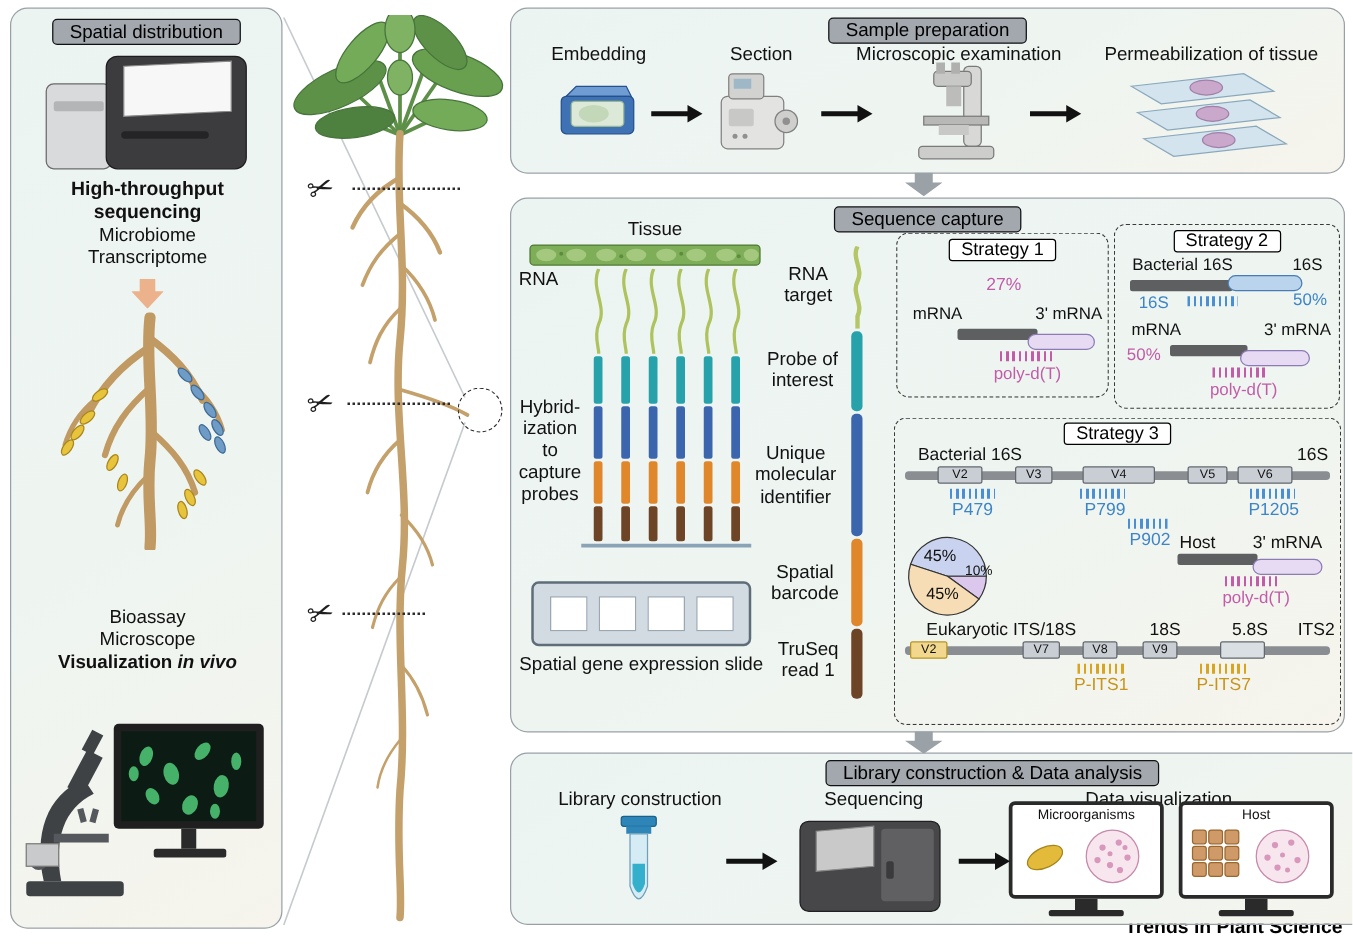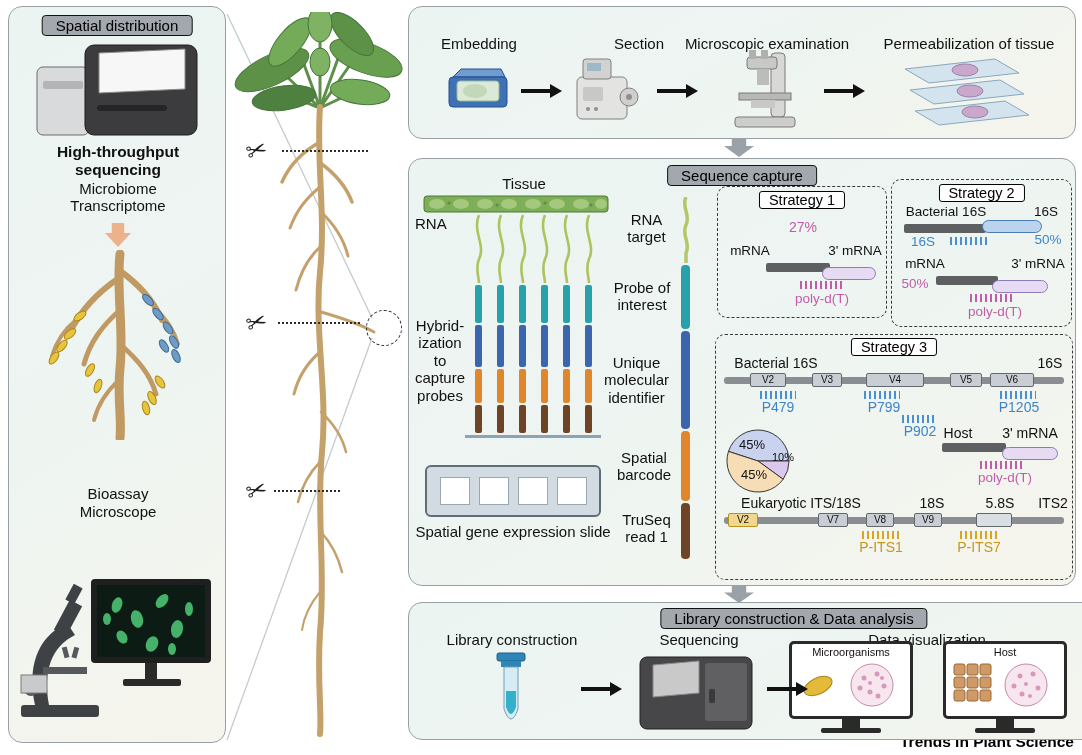--- a/index.html
+++ b/index.html
@@ -99,20 +99,24 @@
         <ellipse cx="134" cy="64" rx="7" ry="3.4" transform="rotate(50 134 64)"></ellipse>
         <ellipse cx="144" cy="78" rx="7" ry="3.4" transform="rotate(55 144 78)"></ellipse>
         <ellipse cx="150" cy="92" rx="7" ry="3.4" transform="rotate(60 150 92)"></ellipse>
         <ellipse cx="140" cy="96" rx="7" ry="3.4" transform="rotate(58 140 96)"></ellipse>
         <ellipse cx="152" cy="106" rx="7" ry="3.4" transform="rotate(65 152 106)"></ellipse>
       </g>
     </svg>
 
     <div class="lbl" style="left:8px;top:496px;width:202px;">Microscope</div>
     <div class="lbl" style="left:8px;top:478px;width:202px;">Bioassay</div>
+    <div class="lbl" style="left:8px;top:514px;width:202px;font-weight:bold;">
+      <span>Visualization</span>
+      <span style="font-style:italic;">in vivo</span>
+    </div>
 
     <svg style="position:absolute;left:8px;top:542px;" width="202" height="188" viewBox="0 0 202 188">
       <rect x="74" y="30" width="120" height="84" rx="4" fill="#1f1f1f"></rect>
       <rect x="80" y="36" width="108" height="72" fill="#0c1c14"></rect>
       <g fill="#46b168">
         <ellipse cx="100" cy="56" rx="5" ry="8" transform="rotate(20 100 56)"></ellipse>
         <ellipse cx="120" cy="70" rx="6" ry="9" transform="rotate(-15 120 70)"></ellipse>
         <ellipse cx="145" cy="52" rx="5" ry="8" transform="rotate(40 145 52)"></ellipse>
         <ellipse cx="160" cy="80" rx="6" ry="9" transform="rotate(10 160 80)"></ellipse>
         <ellipse cx="105" cy="88" rx="5" ry="7" transform="rotate(-30 105 88)"></ellipse>
@@ -175,23 +179,24 @@
 
   <span class="scissors" style="left:246px;top:136px;">✂</span>
   <span class="scissors" style="left:246px;top:308px;">✂</span>
   <span class="scissors" style="left:246px;top:476px;">✂</span>
   <div class="dotline" style="left:282px;top:150px;width:86px;"></div>
   <div class="dotline" style="left:278px;top:322px;width:82px;"></div>
   <div class="dotline" style="left:274px;top:490px;width:66px;"></div>
   <div style="position:absolute;left:366px;top:310px;width:36px;height:36px;border:1.7px dashed #2c2c2c;border-radius:50%;z-index:2;"></div>
 
   <div class="panel" style="left:408px;top:6px;width:668px;height:133px;">
+    <div class="chip" style="top:7px;">Sample preparation</div>
 
     <div class="lbl" style="left:10px;top:28px;width:120px;">Embedding</div>
-    <div class="lbl" style="left:145px;top:28px;width:110px;text-align:right;">Section</div>
+    <div class="lbl" style="left:145px;top:28px;width:110px;">Section</div>
     <div class="lbl" style="left:258px;top:28px;width:200px;">Microscopic examination</div>
     <div class="lbl" style="left:460px;top:28px;width:200px;">Permeabilization of tissue</div>
 
     <svg style="position:absolute;left:38px;top:58px;" width="62" height="46" viewBox="0 0 62 46">
       <polygon points="6,12 14,4 54,4 58,12" fill="#6f9cd2" stroke="#24508c"></polygon>
       <rect x="2" y="12" width="58" height="30" rx="4" fill="#3f72b5" stroke="#24508c"></rect>
       <rect x="10" y="16" width="42" height="20" rx="3" fill="#dce9d8" stroke="#9ab890"></rect>
       <ellipse cx="28" cy="26" rx="12" ry="7" fill="#c2d8b8"></ellipse>
     </svg>
     <div class="arrow-r" style="left:112px;top:82px;"></div>
@@ -439,21 +444,21 @@
     <div class="arrow-r" style="left:172px;top:84px;"></div>
 
     <svg style="position:absolute;left:228px;top:44px;" width="118" height="90" viewBox="0 0 118 90">
       <rect x="3" y="10" width="112" height="72" rx="7" fill="#474749" stroke="#202022"></rect>
       <polygon points="16,18 62,14 62,46 16,50" fill="#c9c9c9" stroke="#8a8a8a"></polygon>
       <rect x="68" y="16" width="42" height="58" rx="3" fill="#606063"></rect>
       <rect x="72" y="42" width="6" height="14" rx="2" fill="#3a3a3c"></rect>
     </svg>
     <div class="arrow-r" style="left:358px;top:84px;"></div>
 
-    <div class="monitor" style="left:380px;top:38px;">
+    <div class="monitor" style="left:398px;top:38px;">
       <div class="frame">
         <div class="mlabel">Microorganisms</div>
         <svg width="114" height="56" viewBox="0 0 114 56">
           <ellipse cx="26" cy="28" rx="15" ry="8" fill="#e3ba3a" stroke="#a5851a" transform="rotate(-25 26 28)"></ellipse>
           <circle cx="80" cy="27" r="21" fill="#f8e6ee" stroke="#c789ac"></circle>
           <g fill="#d898bc">
               <circle cx="72" cy="20" r="2.5"></circle>
               <circle cx="85" cy="16" r="2.5"></circle>
               <circle cx="92" cy="28" r="2.5"></circle>
               <circle cx="78" cy="34" r="2.5"></circle>

